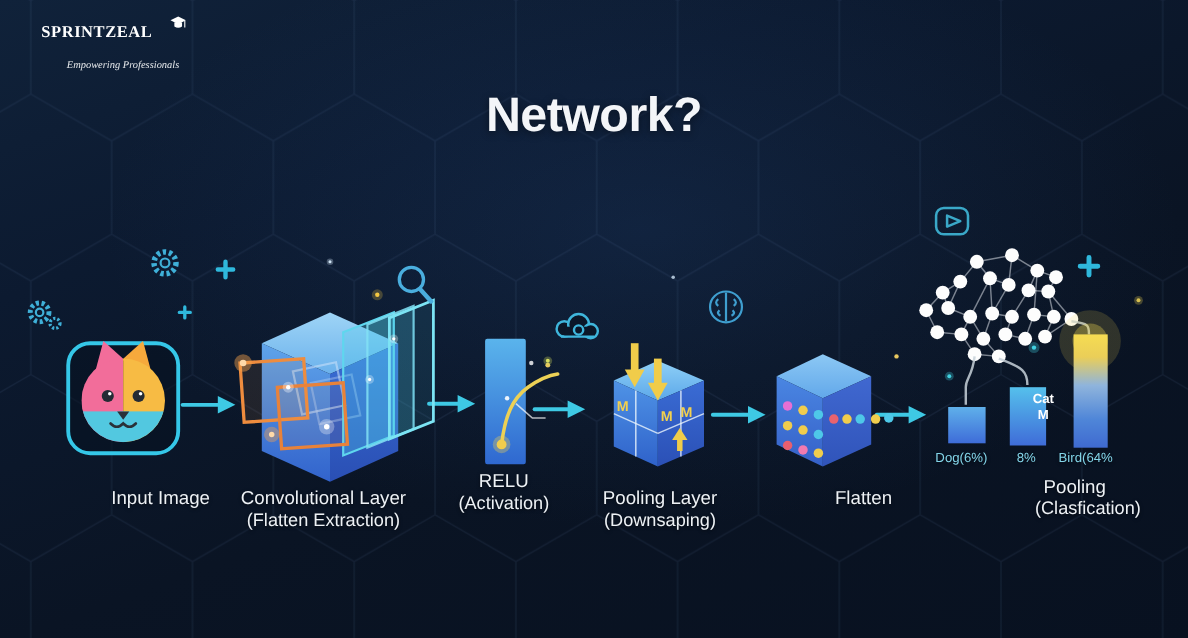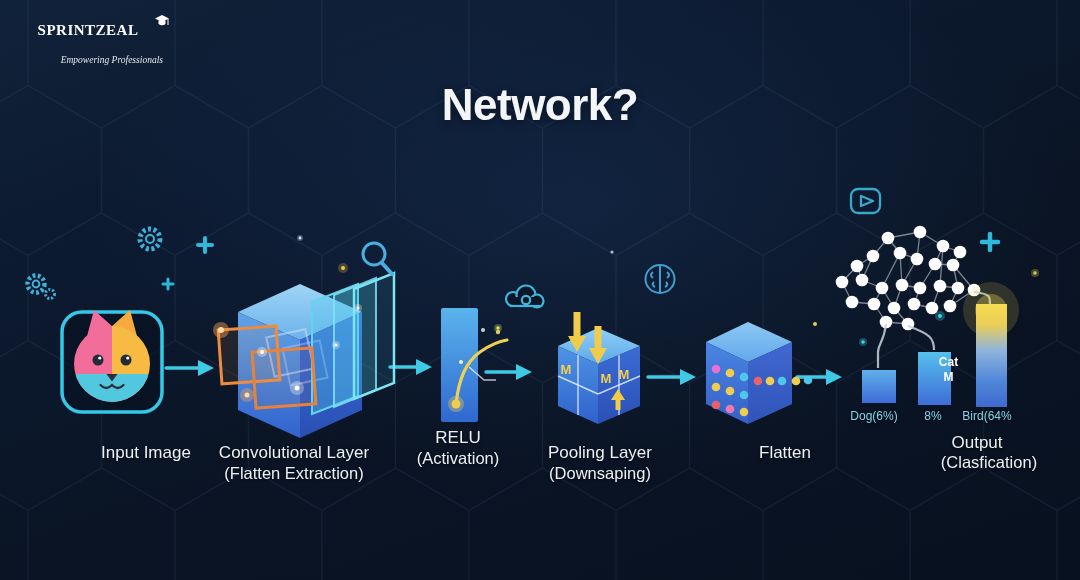--- a/index.html
+++ b/index.html
@@ -384,15 +384,15 @@
   <div class="lbl sub" style="left:600px;top:464px;">(Downsaping)</div>
   <div class="lbl" style="left:749px;top:443px;margin-left:36px;">Flatten</div>
 
   <div class="bar-text">
     <div>Cat</div>
     <div>M</div>
   </div>
   <div class="lbl cyan" style="left:874px;top:409px;">Dog(6%)</div>
   <div class="lbl cyan" style="left:933px;top:409px;">8%</div>
   <div class="lbl cyan" style="left:987px;top:409px;">Bird(64%</div>
-  <div class="lbl" style="left:977px;top:433px;">Output</div>
+  <div class="lbl" style="left:977px;top:433px;">Pooling</div>
   <div class="lbl sub" style="left:977px;top:453px;margin-left:12px;">(Clasfication)</div>
 </div>
 
 </body></html>

